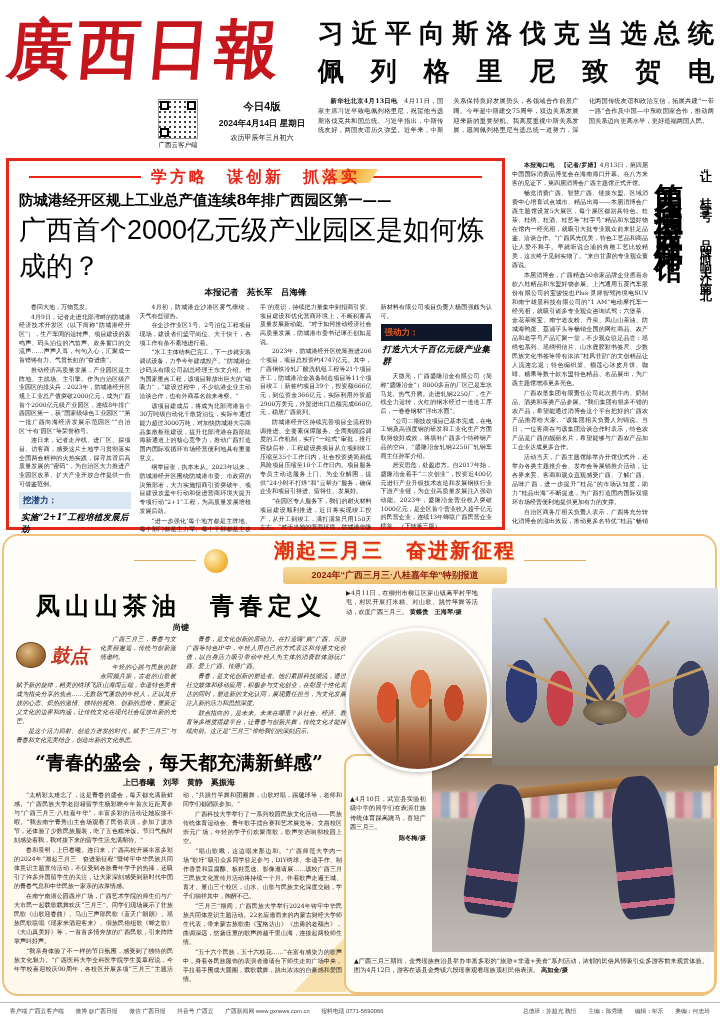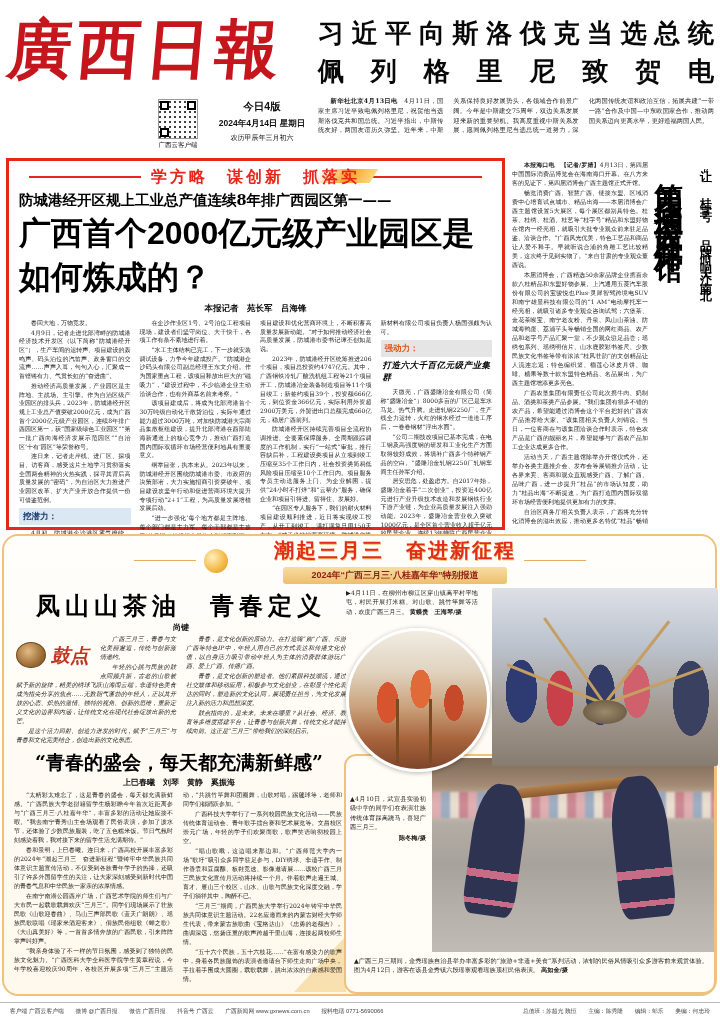--- a/index.html
+++ b/index.html
@@ -38,30 +38,30 @@
 
   
   .lead-box{position:absolute;left:6px;top:158px;width:499px;height:372px;border:3px solid #e8271b;
     background:#fff;padding:5px 10px 6px;}
   .eyebrow{position:relative;display:flex;align-items:center;justify-content:center;gap:10px;height:22px;}
   .eline{flex:0 0 112px;height:1.5px;background:#e8271b;}
   .swoosh{position:absolute;right:118px;top:3px;width:58px;height:14px;z-index:0;transform:skewX(-32deg);
     background:linear-gradient(90deg,rgba(247,166,40,0),#f6a32b 55%,#fcd77e);}
   .etext{position:relative;z-index:1;color:#e8271b;font-weight:900;font-size:16px;letter-spacing:3px;}
   .kicker{font-family:"DejaVu Serif",serif;font-weight:bold;font-size:14.5px;margin:3px 0 2px;color:#000;}
-  .lead-headline{font-weight:700;font-size:32px;color:#000;margin:1px 0 3px;letter-spacing:0;}
+  .lead-headline{font-weight:400;font-size:27px;color:#000;margin:1px 0 3px;letter-spacing:0;}
   .lead-byline{text-align:center;font-weight:bold;font-size:8.5px;margin:2px 0 4px;}
   .lead-body{height:252px;column-count:4;column-gap:9px;font-size:6px;line-height:1.45;text-align:justify;
     font-family:"DejaVu Serif",serif;color:#1c1c1c;overflow:hidden;}
   .lead-body p{margin:0 0 1px;text-indent:2em;}
   .sub{margin:4px 0;break-inside:avoid;}
   .slabel{display:block;font-weight:900;font-size:8.5px;padding:2px 4px;font-family:"Liberation Sans",sans-serif;}
   .stitle{display:block;font-weight:bold;font-style:italic;font-size:8.5px;padding:2px 2px 1px;color:#000;}
   .sub1 .slabel{background:#dbe7f3;color:#15386e;}
-  .sub2 .slabel{background:#e5e5e5;color:#e1561a;}
+  .sub2 .slabel{background:#0f172a;color:#e1561a;}
 
   
   .right-body{position:absolute;left:512px;top:160px;width:136px;height:366px;font-size:6px;line-height:1.5;
     text-align:justify;font-family:"DejaVu Serif",serif;color:#222;overflow:hidden;}
   .right-body p{margin:0 0 1px;text-indent:2em;}
   .right-body p.first{text-indent:2em;}
   .right-vert{position:absolute;left:650px;top:160px;width:66px;height:370px;writing-mode:vertical-rl;
     text-orientation:upright;}
   .vkicker{font-size:12px;font-weight:800;letter-spacing:7px;line-height:20px;margin-left:8px;color:#000;}
   .vhead{font-size:29px;font-weight:900;letter-spacing:7px;line-height:38px;
@@ -193,20 +193,21 @@
     <div class="kicker">防城港经开区规上工业总产值连续8年排广西园区第一——</div>
     <div class="lead-headline">广西首个2000亿元级产业园区是如何炼成的？</div>
     <div class="lead-byline">本报记者　苑长军　吕海锋</div>
     <div class="lead-body">
       <p>春回大地，万物竞发。</p>
       <p>4月9日，记者走进北部湾畔的防城港经济技术开发区（以下简称“防城港经开区”），生产车间的运转声、项目建设的轰鸣声、码头泊位的汽笛声、政务窗口的交流声……声声入耳，句句入心，汇聚成一首铿锵有力、气贯长虹的“奋进曲”。</p>
       <p>推动经济高质量发展，产业园区是主阵地、主战场、主引擎。作为自治区级产业园区的排头兵，2023年，防城港经开区规上工业总产值突破2000亿元，成为广西首个2000亿元级产业园区，连续8年排广西园区第一，获“国家级绿色工业园区”“第一批广西向海经济发展示范园区”“自治区‘十有’园区”等荣誉称号。</p>
       <p>连日来，记者走岸线、进厂区、探项目、访客商，感受这片土地学习贯彻落实全国两会精神的火热实践，探寻其背后高质量发展的“密码”，为自治区大力推进产业园区改革、扩大产业开放合作提供一份可借鉴范例。</p>
       <div class="sub sub1">
         <span class="slabel">挖潜力：</span>
+        <span class="stitle">实施“2+1”工程培植发展后劲</span>
       </div>
       <p>4月初，防城港企沙港区雾气缭绕，天气有些湿热。</p>
       <p>在企沙作业区1号、2号泊位工程项目现场，建设者们坚守岗位、大干快干，各项工作有条不紊地进行着。</p>
       <p>“水工主体结构已完工，下一步就安装调试设备，力争今年建成投产。”防城港企沙码头有限公司副总经理王东文介绍。作为国家重点工程，该项目释放出巨大的“磁吸力”，“建设过程中，不少临港企业主动洽谈合作，也有外商慕名前来考察。”</p>
       <p>该项目建成后，将成为北部湾港首个30万吨级自动化干散货泊位，实际年通过能力超过3000万吨，对加快防城港大宗商品集散枢纽建设，提升北部湾港在西部陆海新通道上的核心竞争力，推动广西打造国内国际双循环市场经营便利地具有重要意义。</p>
       <p>纲举目张，执本末从。2023年以来，防城港经开区围绕防城港市委、市政府的决策部署，大力实施招商引资突破年、项目建设攻坚年行动和促进营商环境大提升专项行动“2+1”工程，为高质量发展培植发展后劲。</p>
       <p>“进一步强化‘每个地方都是主阵地、每个部门都是主力军、每个干部都是主攻手’的意识，持续把力量集中到招商引资、项目建设和优化营商环境上，不断积蓄高质量发展新动能。”对于如何推动经济社会高质量发展，防城港市委书记谭丕创如是说。</p>
       <p>2023年，防城港经开区统筹推进206个项目，项目总投资约4747亿元。其中，广西钢铁冷轧厂酸洗机组工程等21个项目开工，防城港冶金装备制造项目等11个项目竣工；新签约项目39个，投资额666亿元，到位资金366亿元，实际利用外资超2900万美元，外贸进出口总额完成660亿元，稳居广西前列。</p>
       <p>防城港经开区持续完善项目全流程协调推进、全要素保障服务、全周期跟踪调度的工作机制，实行“一站式”审批，推行容缺后补，工程建设类项目从立项到竣工压缩至35个工作日内，社会投资类简易低风险项目压缩至10个工作日内。项目服务专员主动送服务上门、为企业解困，提供“24小时不打烊”和“云帮办”服务，确保企业和项目引得进、留得住、发展好。</p>
       <p>“在园区专人服务下，我们的耐火材料项目建设顺利推进，近日将实现竣工投产，从开工到竣工，满打满算只用150天左右。”对于当地的营商环境，防城港华隆新材料有限公司项目负责人杨国强颇为认可。</p>

